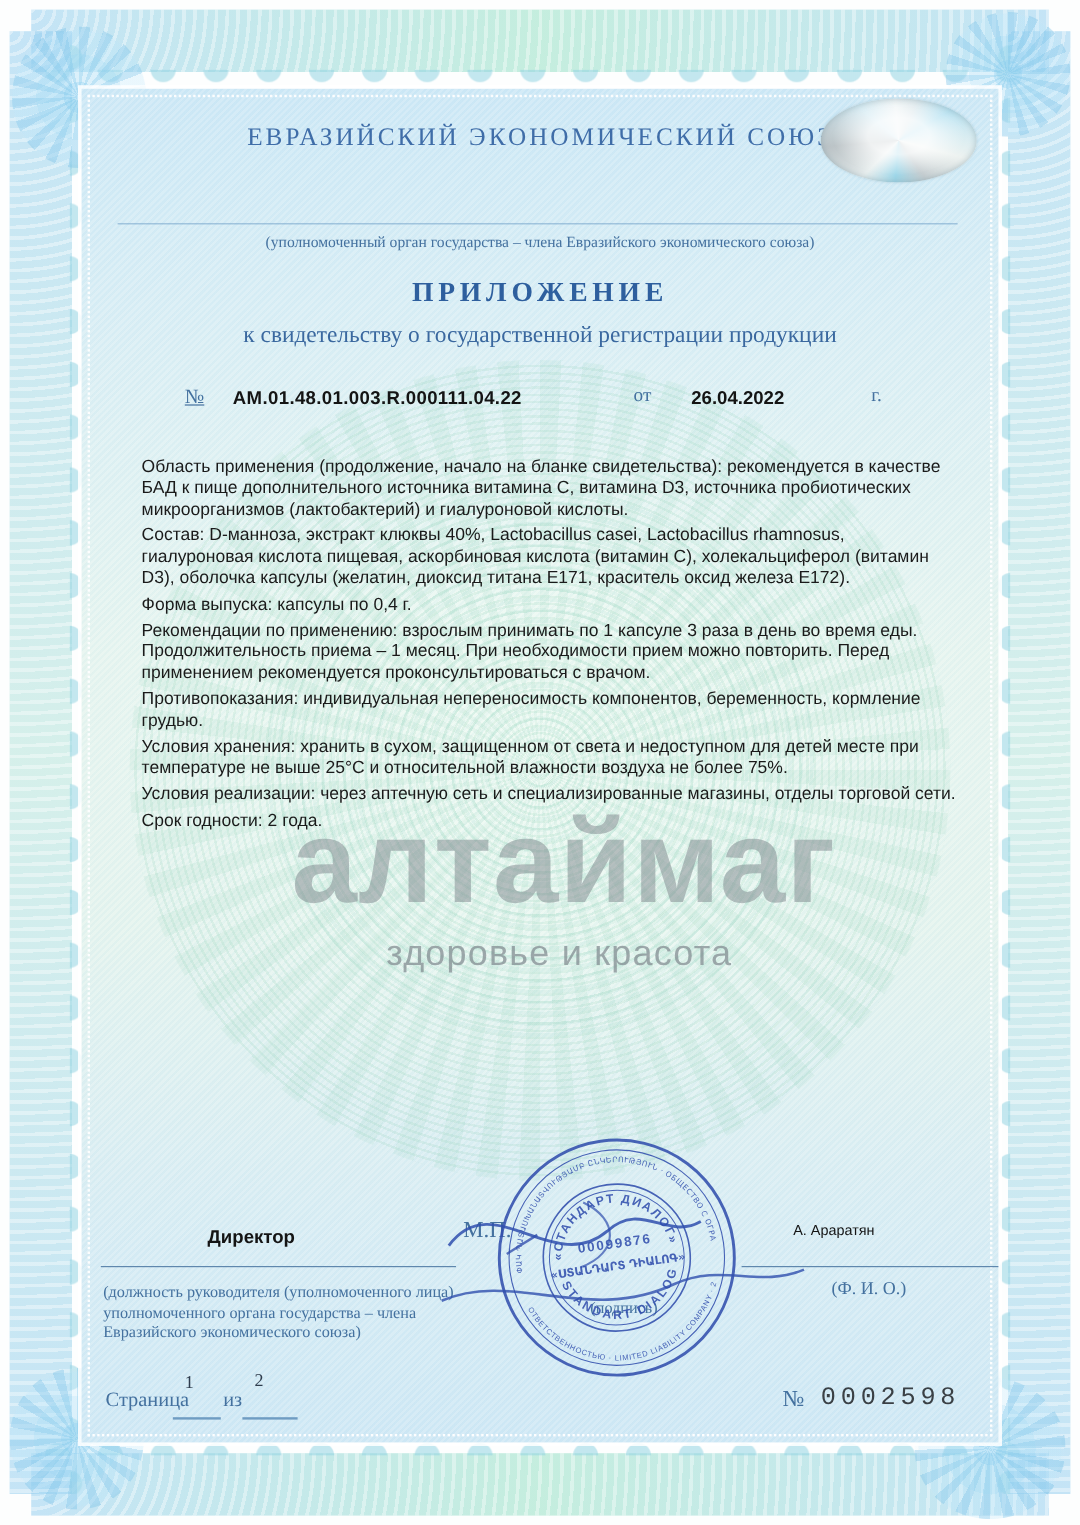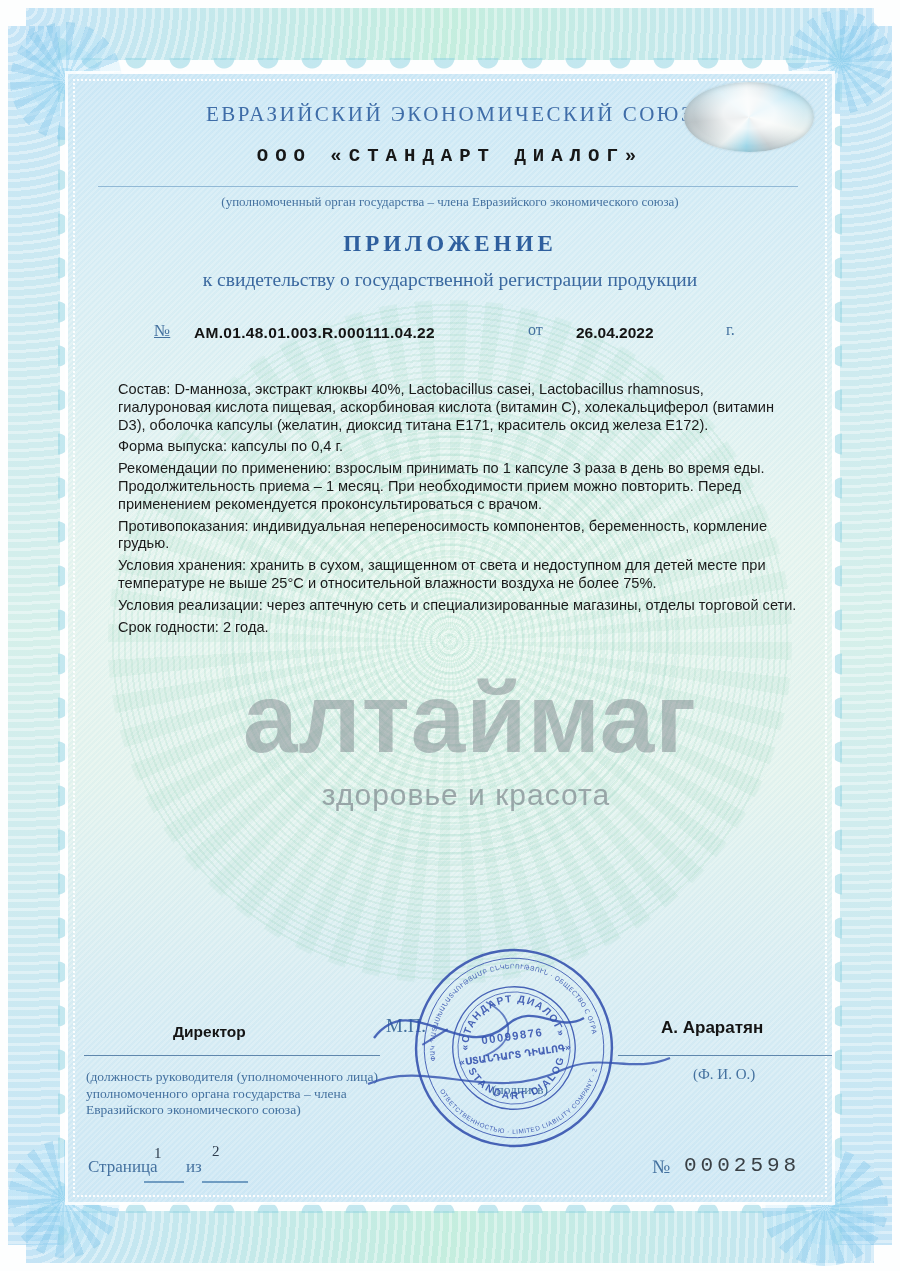--- a/index.html
+++ b/index.html
@@ -105,21 +105,21 @@
   .body-text { left:50px; top:307px; width:680px; z-index:3; font-size:14.6px; line-height:17.8px; color:#1a1a1a; }
   .body-text p { margin:0 0 4px 0; }
 
   .wm-brand { top:588px; z-index:2; font-weight:bold; font-size:98px; letter-spacing:1px;
               color:rgba(125,133,140,.50); transform:translateX(20px); }
   .wm-tagline { top:704px; z-index:2; font-size:30px; letter-spacing:1px;
                 color:rgba(128,137,143,.72); transform:translateX(16px); }
 
   
   .sig-title { left:105px; top:949px; z-index:3; font-weight:bold; font-size:15.5px; color:#141414; }
-  .sig-name  { left:593px; top:944px; z-index:3; font-weight:bold; font-size:17px; color:#141414; }
+  .sig-name  { left:593px; top:944px; z-index:3; font-weight:normal; font-size:12px; color:#141414; }
   .sig-line  { height:1px; background:#5f87ad; z-index:2; }
   .sig-line-left  { left:16px;  top:981px; width:296px; }
   .sig-line-right { left:550px; top:981px; width:214px; }
   .sig-mp { left:318px; top:941px; z-index:3; font-size:19px; }
   .mp-slash { left:352px; top:962px; width:30px; height:2px; background:rgba(51,80,174,.8);
               transform:rotate(-32deg); z-index:5; }
   .sig-position-note { left:18px; top:995px; width:330px; z-index:3; font-size:13.5px; line-height:16.5px; }
   .sig-podpis { left:372px; top:1008px; width:160px; text-align:center; z-index:1; font-size:13.5px; }
   .sig-fio { left:625px; top:992px; z-index:3; font-size:15px; }
 
@@ -157,37 +157,37 @@
   <div class="rosette rosette-br"></div>
 
   <div class="panel">
     <div class="panel-texture"></div>
     <div class="panel-frame"></div>
     <div class="guilloche"></div>
     <div class="guilloche2"></div>
 
     <div class="abs ctr hdr-union">ЕВРАЗИЙСКИЙ ЭКОНОМИЧЕСКИЙ СОЮЗ</div>
     <div class="abs hologram"></div>
-    <div class="abs ctr org-name">ООО «СТАНДАРТ ДИАЛОГ»</div>
     <div class="abs hdr-line"></div>
     <div class="abs ctr authority serif-blue">(уполномоченный орган государства – члена Евразийского экономического союза)</div>
 
     <div class="abs ctr title-main">ПРИЛОЖЕНИЕ</div>
     <div class="abs ctr title-sub">к свидетельству о государственной регистрации продукции</div>
 
     <div class="abs reg-row reg-no serif-blue">№</div>
     <div class="abs reg-row reg-number">АМ.01.48.01.003.R.000111.04.22</div>
     <div class="abs reg-row reg-ot serif-blue">от</div>
     <div class="abs reg-row reg-date">26.04.2022</div>
     <div class="abs reg-row reg-g serif-blue">г.</div>
 
     <div class="abs ctr wm-brand">алтаймаг</div>
     <div class="abs ctr wm-tagline">здоровье и красота</div>
 
     <div class="abs body-text">
+      <p>Область применения (продолжение, начало на бланке свидетельства): рекомендуется в качестве БАД к пище дополнительного источника витамина С, витамина D3, источника пробиотических микроорганизмов (лактобактерий) и гиалуроновой кислоты.</p>
       <p>Состав: D-манноза, экстракт клюквы 40%, Lactobacillus casei, Lactobacillus rhamnosus, гиалуроновая кислота пищевая, аскорбиновая кислота (витамин С), холекальциферол (витамин D3), оболочка капсулы (желатин, диоксид титана Е171, краситель оксид железа Е172).</p>
       <p>Форма выпуска: капсулы по 0,4 г.</p>
       <p>Рекомендации по применению: взрослым принимать по 1 капсуле 3 раза в день во время еды. Продолжительность приема – 1 месяц. При необходимости прием можно повторить. Перед применением рекомендуется проконсультироваться с врачом.</p>
       <p>Противопоказания: индивидуальная непереносимость компонентов, беременность, кормление грудью.</p>
       <p>Условия хранения: хранить в сухом, защищенном от света и недоступном для детей месте при температуре не выше 25°С и относительной влажности воздуха не более 75%.</p>
       <p>Условия реализации: через аптечную сеть и специализированные магазины, отделы торговой сети.</p>
       <p>Срок годности: 2 года.</p>
     </div>
 
     <div class="abs sig-title">Директор</div>

